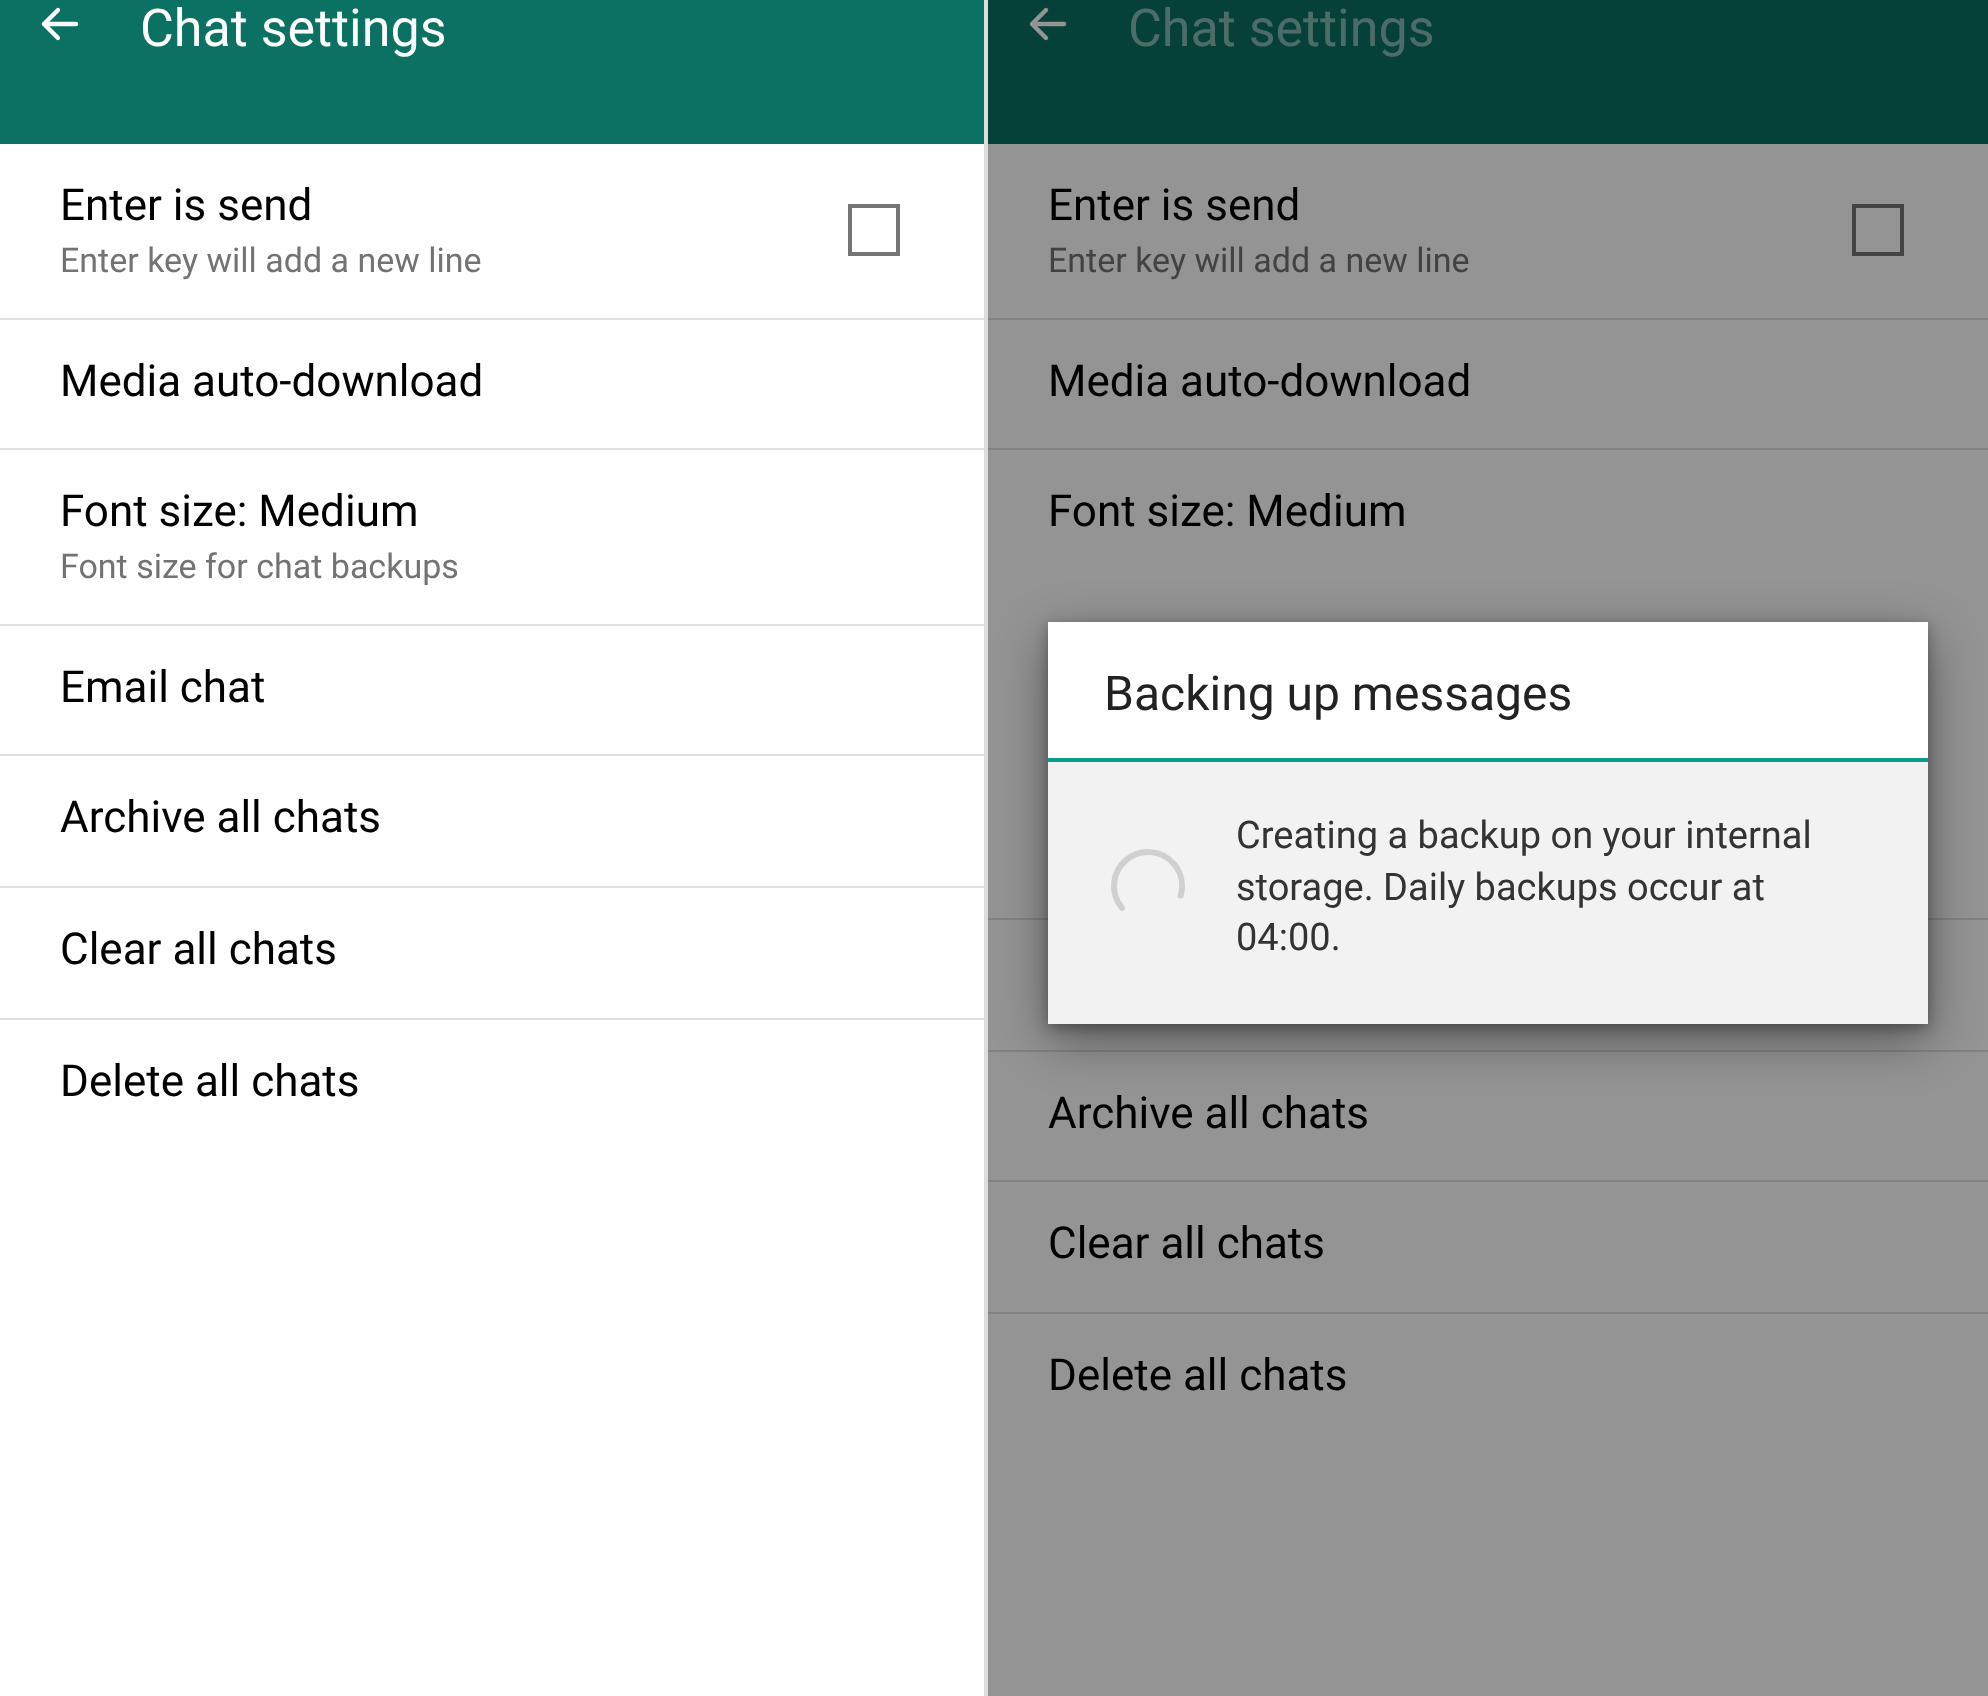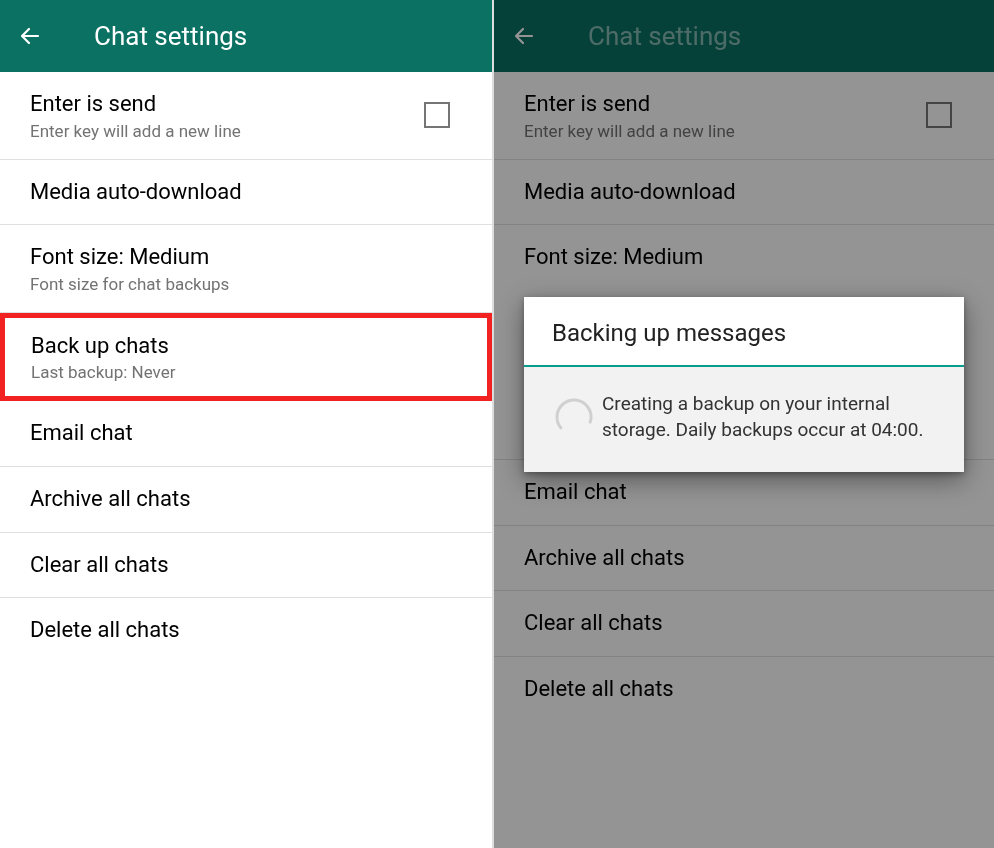--- a/index.html
+++ b/index.html
@@ -24,24 +24,22 @@
       width: 494px;
       border-right: 2px solid #ddd;
     }
     .screen-right {
       width: 500px;
     }
     .header {
       background: #0a7163;
       height: 72px;
       display: flex;
-      align-items: center;
       padding: 0 18px;
       color: #ffffff;
-      gap: 24px;
     }
     .back-arrow {
       width: 24px;
       height: 24px;
       margin-right: 28px;
       cursor: pointer;
       display: flex;
       align-items: center;
       justify-content: center;
     }
@@ -95,39 +93,39 @@
     }
     .screen-right .header {
       position: relative;
     }
     .screen-right .header-title,
     .screen-right .back-arrow svg path {
       color: rgba(255,255,255,0.5);
     }
     .dialog {
       position: absolute;
-      top: 297px;
+      top: 311px;
       left: 30px;
       right: 30px;
       background: #f5f5f5;
       box-shadow: 0 8px 24px rgba(0,0,0,0.4), 0 2px 6px rgba(0,0,0,0.3);
       z-index: 10;
     }
     .dialog-title {
       font-size: 24px;
       color: #222;
       padding: 22px 28px 18px 28px;
       border-bottom: 2px solid #0a9c8a;
       background: #ffffff;
     }
     .dialog-body {
       padding: 24px 28px 30px 28px;
       display: flex;
       align-items: center;
-      gap: 6px;
+      gap: 22px;
       background: #f2f2f2;
     }
     .spinner {
       width: 44px;
       height: 44px;
       flex-shrink: 0;
     }
     .dialog-message {
       font-size: 19px;
       color: #333;
@@ -164,26 +162,20 @@
     </div>
 
     <div class="list-item">
       <div class="item-content">
         <div class="item-title">Font size: Medium</div>
         <div class="item-subtitle">Font size for chat backups</div>
       </div>
     </div>
 
 
-    <div class="list-item highlighted">
-      <div class="item-content">
-        <div class="item-title">Back up chats</div>
-        <div class="item-subtitle">Last backup: Never</div>
-      </div>
-    </div>
 
     <div class="list-item">
       <div class="item-content">
         <div class="item-title">Email chat</div>
       </div>
     </div>
 
     <div class="list-item">
       <div class="item-content">
         <div class="item-title">Archive all chats</div>

